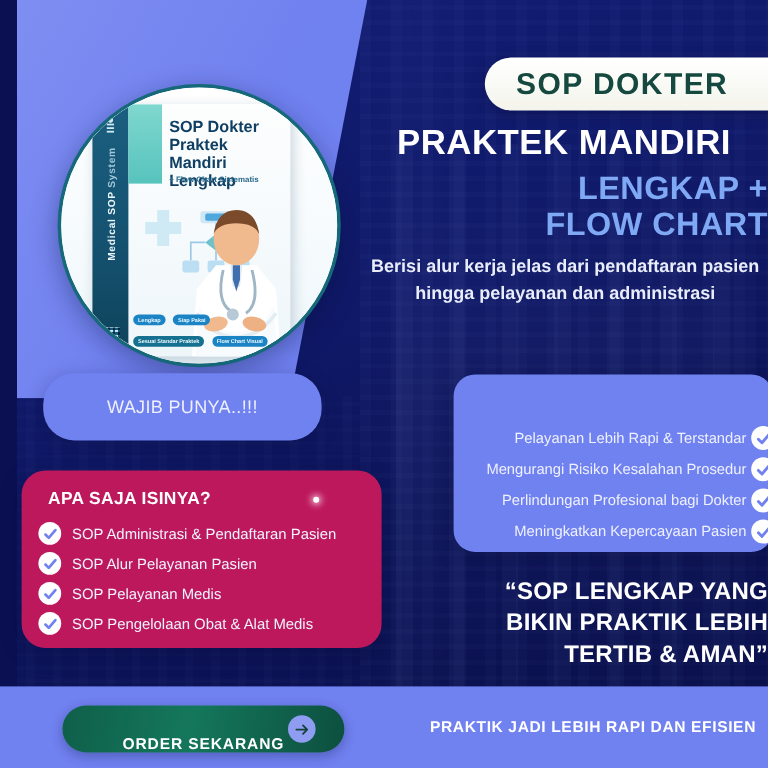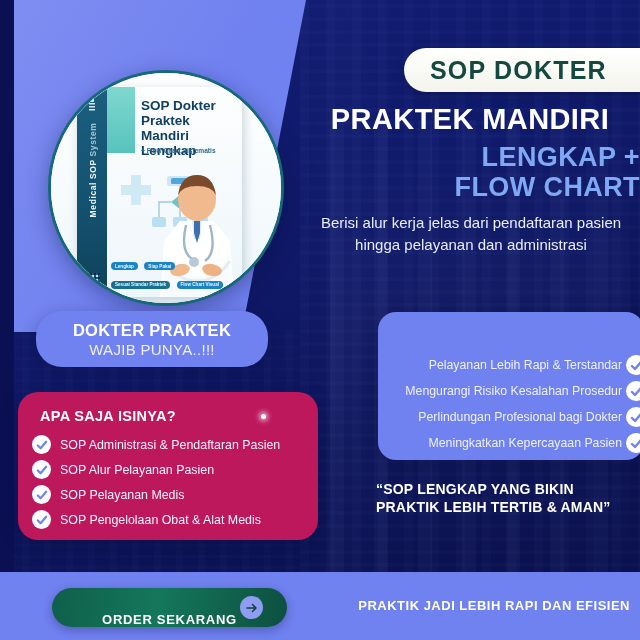--- a/index.html
+++ b/index.html
@@ -164,21 +164,21 @@
     position:absolute;left:300px;top:103px;width:340px;
     text-align:center;font-size:29px;font-weight:700;color:#ffffff;letter-spacing:.4px;
   }
   .h2{
     position:absolute;left:300px;top:142px;width:340px;
     text-align:right;font-size:27px;font-weight:700;color:#7fa8f5;line-height:1.12;
     letter-spacing:.4px;
   }
   .lead{
     position:absolute;left:306px;top:212px;width:330px;
-    text-align:center;font-size:15px;font-weight:400;color:#e8ecfb;line-height:1.45;
+    text-align:center;font-size:15px;font-weight:700;color:#e8ecfb;line-height:1.45;
   }
 
   
   .benefit-card{
     position:absolute;left:378px;top:312px;width:266px;height:148px;
     background:#7081f0;border-radius:18px;
     box-shadow:0 4px 18px rgba(6,12,50,.28);
   }
   .benefit-title{
     position:absolute;left:0;top:14px;width:252px;text-align:center;
@@ -191,22 +191,22 @@
   }
   .benefit-row .txt{font-size:12.3px;color:#eef1ff;white-space:nowrap;}
   .benefit-row .ck{
     position:absolute;right:-2px;top:3px;width:20px;height:20px;border-radius:50%;
     background:#ffffff;display:flex;align-items:center;justify-content:center;
   }
   .ck svg{display:block;}
 
   
   .quote{
-    position:absolute;left:376px;top:480px;width:264px;text-align:left;
-    font-size:14px;font-weight:700;color:#ffffff;line-height:1.32;letter-spacing:.2px;
+    position:absolute;left:376px;top:480px;width:264px;text-align:right;
+    font-size:20px;font-weight:700;color:#ffffff;line-height:1.32;letter-spacing:.2px;
   }
 
   
   .isi-card{
     position:absolute;left:18px;top:392px;width:300px;height:148px;
     background:#be185d;border-radius:20px;
     box-shadow:0 4px 18px rgba(6,12,50,.28);
   }
   .isi-title{
     position:absolute;left:22px;top:16px;
@@ -312,21 +312,20 @@
       <div class="badges">
         <span class="badge">Lengkap</span>
         <span class="badge">Siap Pakai</span>
         <span class="badge alt">Sesuai Standar Praktek</span>
         <span class="badge">Flow Chart Visual</span>
       </div>
     </div>
   </div>
 
   <div class="dokter-pill">
-    <div class="l1">DOKTER PRAKTEK</div>
     <div class="l2">WAJIB PUNYA..!!!</div>
   </div>
 
   <div class="sop-pill">
     <span>SOP DOKTER</span>
   </div>
 
   <div class="h1">PRAKTEK MANDIRI</div>
   <div class="h2">LENGKAP +<br>FLOW CHART</div>
   <div class="lead">Berisi alur kerja jelas dari pendaftaran pasien hingga pelayanan dan administrasi</div>

